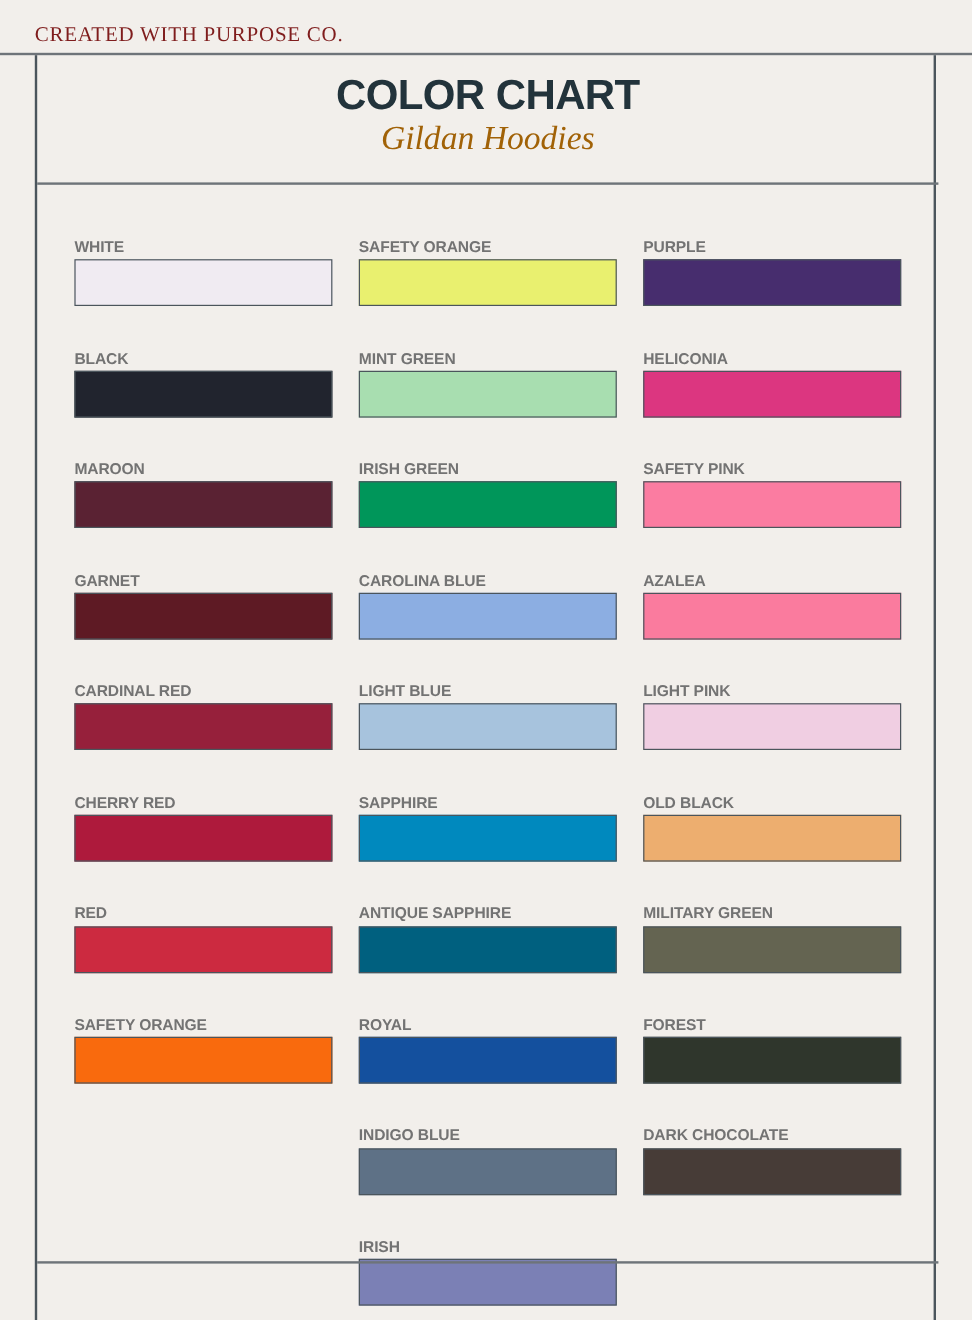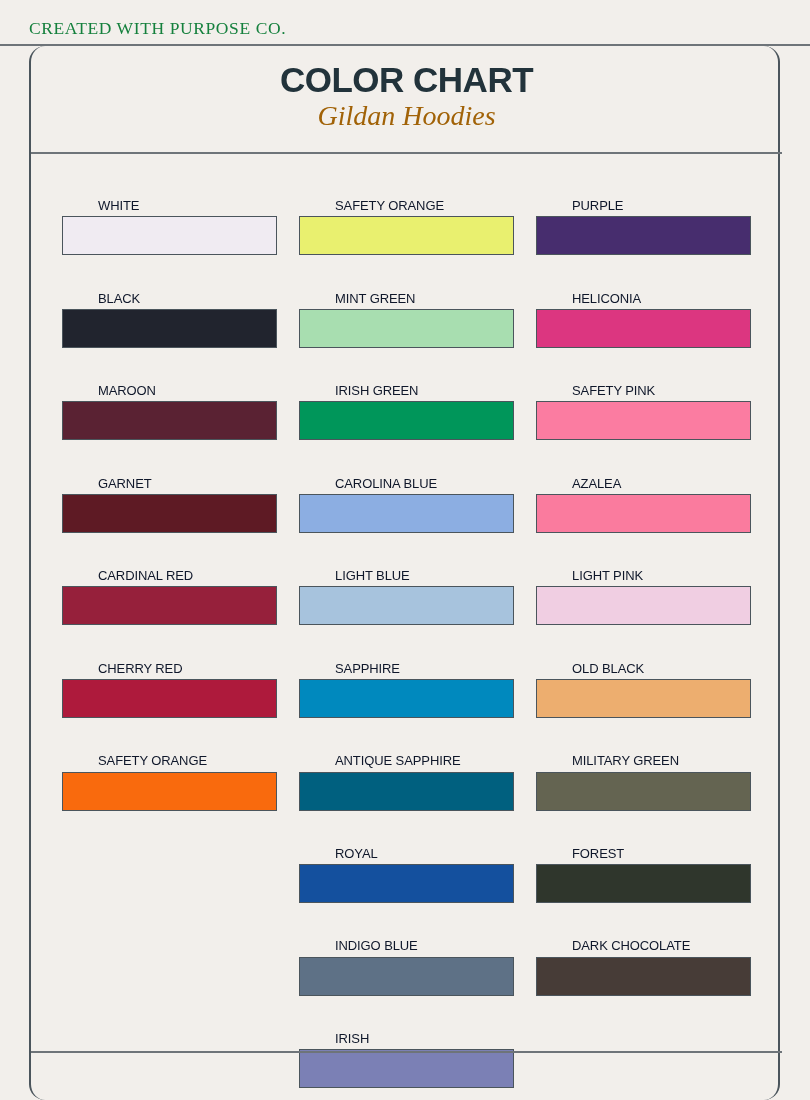--- a/index.html
+++ b/index.html
@@ -24,42 +24,41 @@
     height: 45px;
     box-sizing: border-box;
   }
   .brandbar .brand-text {
     position: absolute;
     left: 29px;
     top: 18px;
     font-family: "Liberation Serif", serif;
     font-size: 17.5px;
     letter-spacing: 0.6px;
-    color: #15803d;
+    color: #7f1d1d;
     white-space: nowrap;
   }
   .rule-top {
     position: absolute;
     top: 44px; left: 0;
     width: 810px;
     height: 2px;
     background: #6e7479;
   }
 
   
   .frame {
     position: absolute;
     left: 29px;
     top: 46px;
     width: 751px;
     height: 1054px;
     box-sizing: border-box;
     border-left: 2px solid #4b555c;
     border-right: 2px solid #4b555c;
-    border-radius: 16px;
   }
 
   
   .title-block {
     position: absolute;
     left: 0; top: 0;
     width: 751px;
     height: 106px;
     box-sizing: border-box;
     text-align: center;
@@ -102,28 +101,27 @@
     justify-content: space-between;
   }
   .column {
     width: 215px;
   }
   .swatch-item {
     margin-bottom: 35.3px;
   }
   .swatch-label {
     font-family: "Liberation Sans", sans-serif;
-    font-weight: normal;
+    font-weight: bold;
     font-size: 13px;
     letter-spacing: -0.1px;
-    color: #0f172a;
+    color: #737373;
     line-height: 1.25;
     margin-bottom: 2px;
     white-space: nowrap;
-    margin-left: 36px;
   }
   .swatch-chip {
     width: 215px;
     height: 39px;
     box-sizing: border-box;
     border: 1px solid #4b555c;
   }
 
   
   .rule-footer {
@@ -178,20 +176,24 @@
         </div>
         <div class="swatch-item">
           <div class="swatch-label">CARDINAL RED</div>
           <div class="swatch-chip" style="background: rgb(150, 32, 59);"></div>
         </div>
         <div class="swatch-item">
           <div class="swatch-label">CHERRY RED</div>
           <div class="swatch-chip" style="background: rgb(174, 26, 60);"></div>
         </div>
         <div class="swatch-item">
+          <div class="swatch-label">RED</div>
+          <div class="swatch-chip" style="background: rgb(204, 42, 64);"></div>
+        </div>
+        <div class="swatch-item">
           <div class="swatch-label">SAFETY ORANGE</div>
           <div class="swatch-chip" style="background: rgb(249, 106, 13);"></div>
         </div>
       </div>
     <div class="column">
         <div class="swatch-item">
           <div class="swatch-label">SAFETY ORANGE</div>
           <div class="swatch-chip" style="background: rgb(233, 240, 111);"></div>
         </div>
         <div class="swatch-item">

